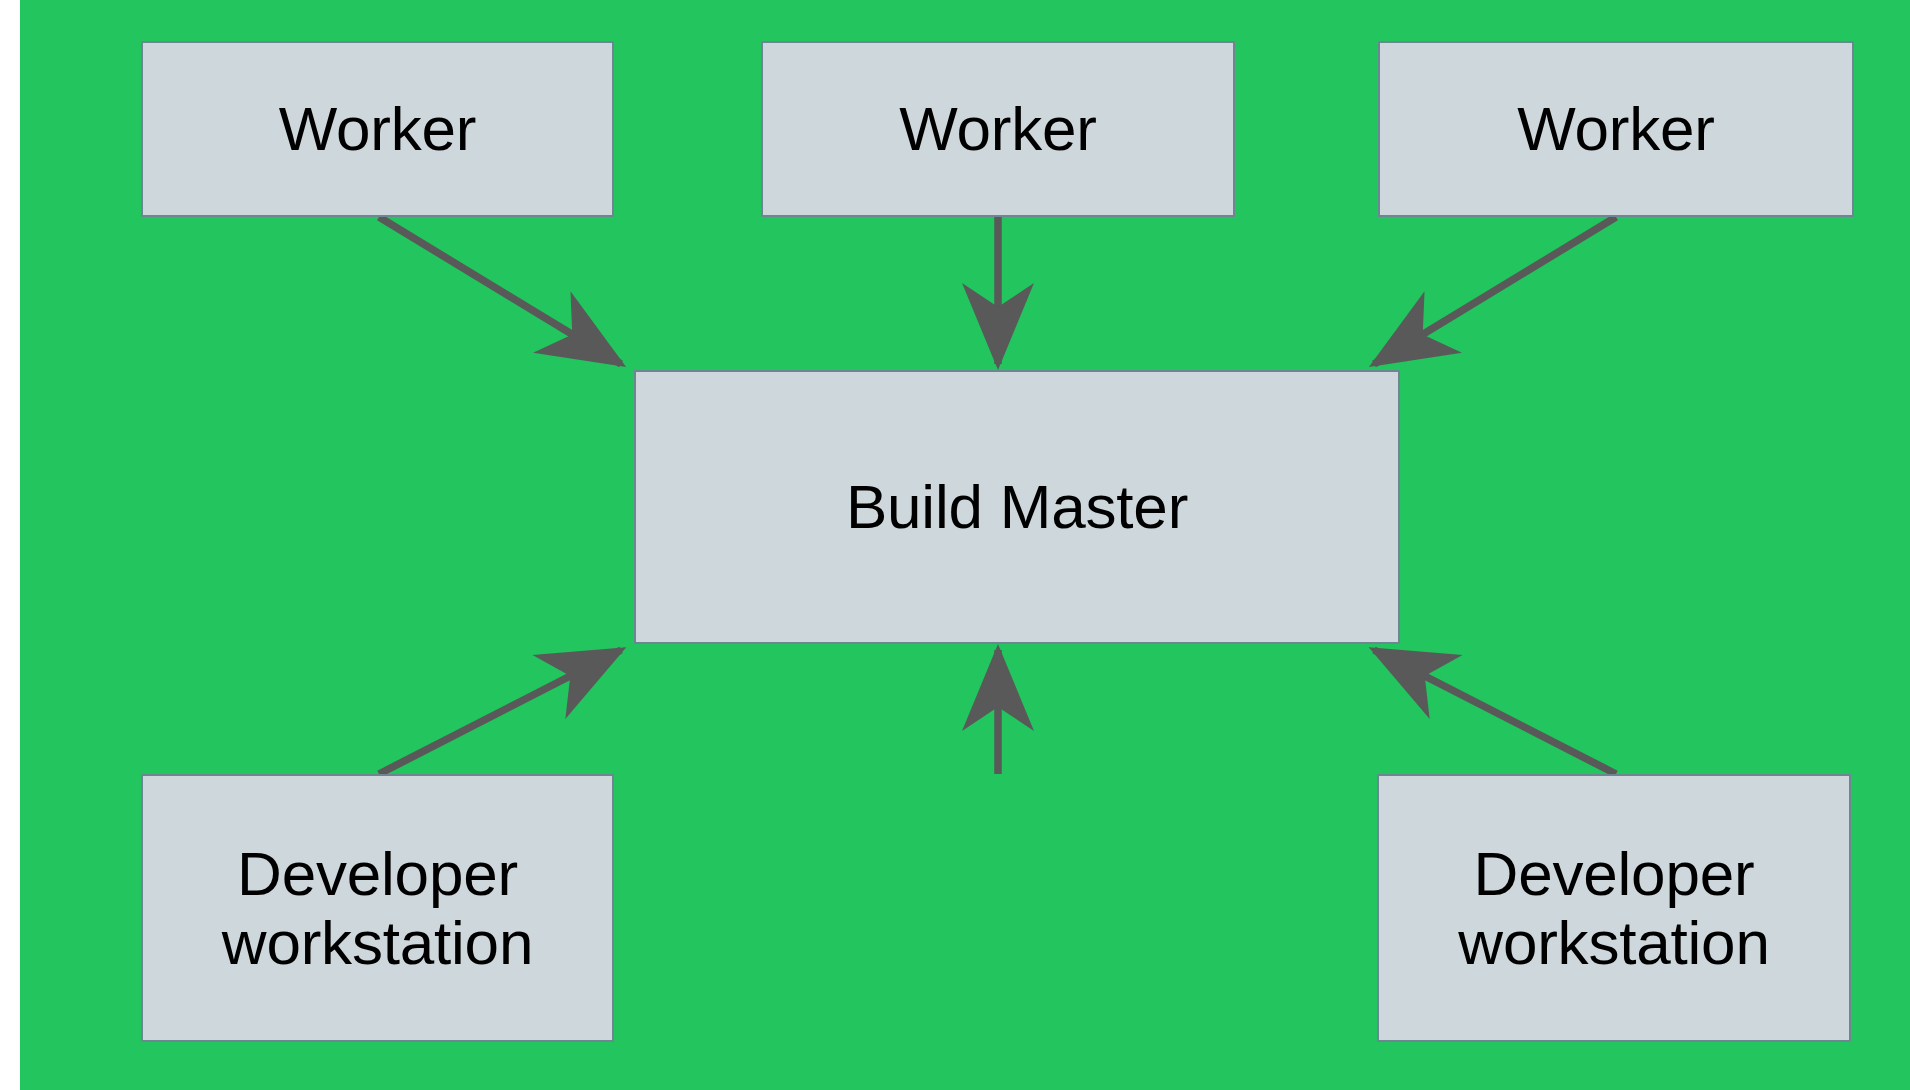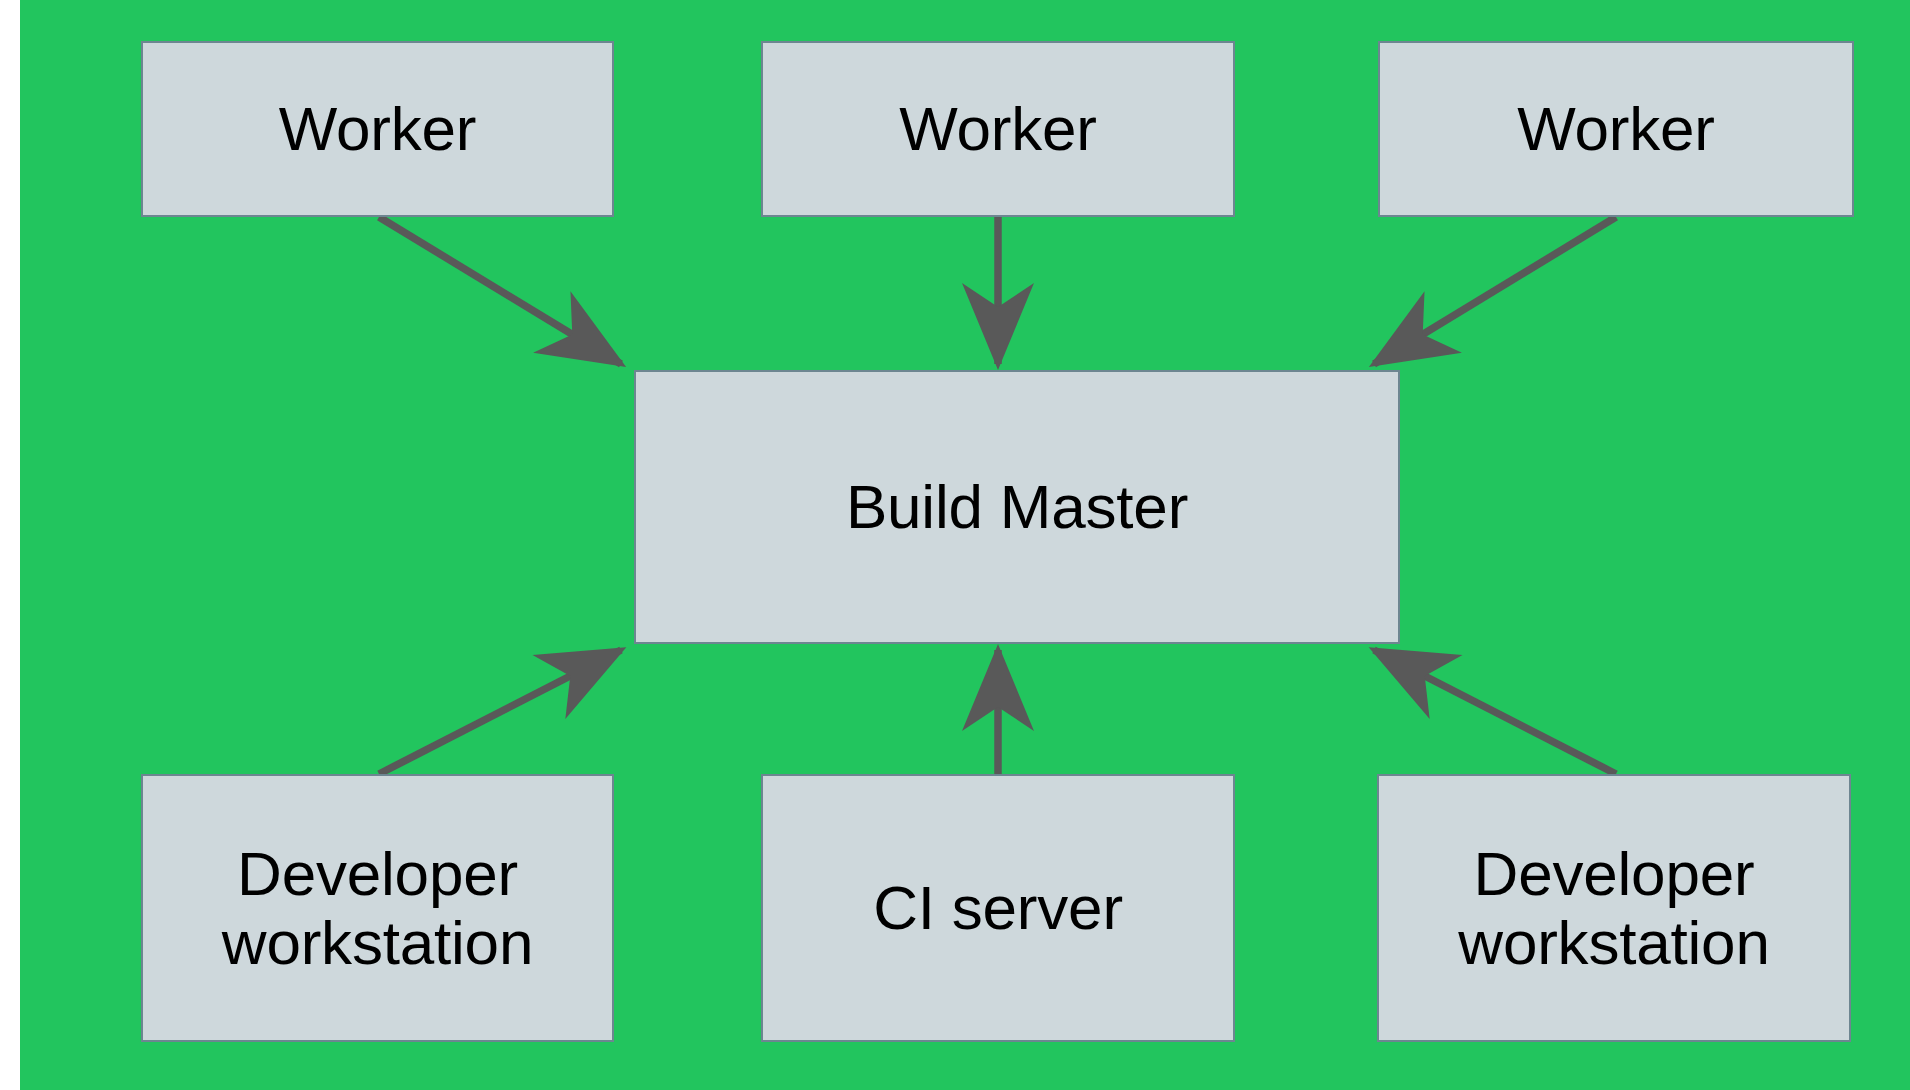--- a/index.html
+++ b/index.html
@@ -82,22 +82,19 @@
 
   <div class="node" style="left: 614px; top: 370px; width: 766px; height: 274px; font-size: 62px; background: rgb(206, 216, 220); border-color: rgb(109, 134, 145); color: rgb(0, 0, 0);">
     <span class="node-label">Build Master</span>
   </div>
 
   <div class="node" style="left: 121px; top: 774px; width: 473px; height: 268px; font-size: 62px; background: rgb(206, 216, 220); border-color: rgb(109, 134, 145); color: rgb(0, 0, 0);">
     <span class="node-label">Developer
 workstation</span>
   </div>
 
-  <div class="node" style="left: 741px; top: 774px; width: 474px; height: 268px; font-size: 62px; background: rgb(206, 216, 220); border-color: rgb(109, 134, 145); color: rgb(0, 0, 0);">
-    <span class="node-label">CI server</span>
-  </div>
 
   <div class="node" style="left: 1357px; top: 774px; width: 474px; height: 268px; font-size: 62px; background: rgb(206, 216, 220); border-color: rgb(109, 134, 145); color: rgb(0, 0, 0);">
     <span class="node-label">Developer
 workstation</span>
   </div>
 
 </div>
 
 </body></html>

